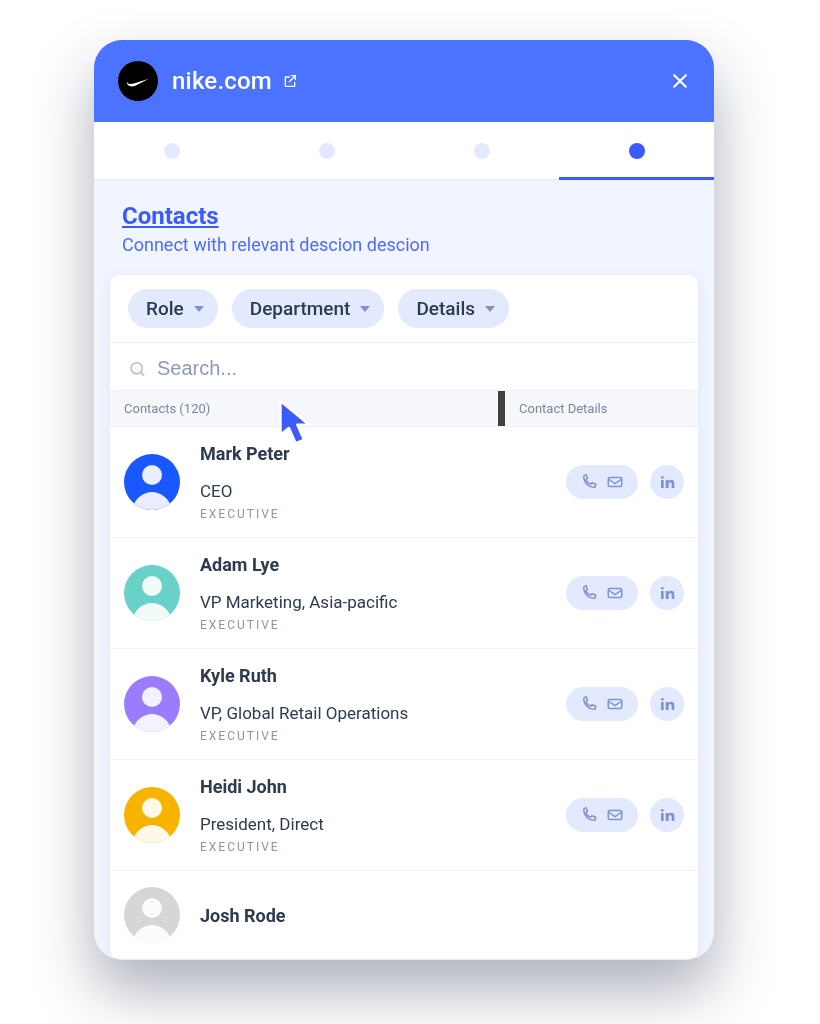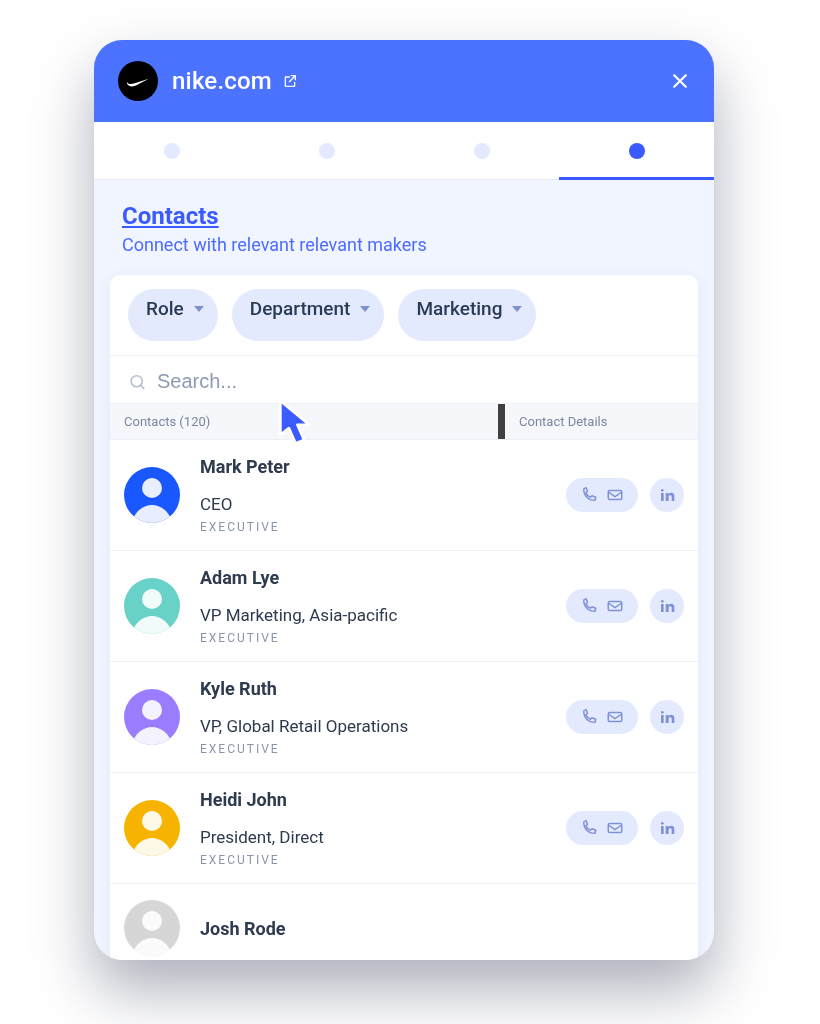--- a/index.html
+++ b/index.html
@@ -71,21 +71,21 @@
 
   
   .filters {
     display:flex; gap:14px;
     padding: 14px 18px 14px;
     border-bottom: 1px solid #EEF0F7;
   }
   .pill {
     background:#E3EAFE; color:#2B3A55;
     border-radius: 999px;
-    padding: 8px 14px 21px 18px;
+    padding: 8px 14px 8px 18px;
     font-size: 19px; font-weight:500;
     display:flex; align-items:center; gap:10px;
     cursor:pointer;
     text-align:right;
   }
   .caret { width:0; height:0; border-left:5px solid transparent; border-right:5px solid transparent; border-top:6px solid #7F92C8; }
 
   
   .searchrow {
     display:flex; align-items:center;
@@ -192,36 +192,36 @@
     <div class="tabbar">
       <div class="tabdot"></div>
       <div class="tabdot"></div>
       <div class="tabdot"></div>
       <div class="tabdot active"></div>
       <div class="tab-underline"></div>
     </div>
 
     <div class="section-head">
       <div class="section-title">Contacts</div>
-      <div class="section-sub">Connect with relevant relevant makers</div>
+      <div class="section-sub">Connect with relevant descion descion</div>
     </div>
 
     <div class="card">
 
       <div class="filters">
         <div class="pill">
           <span>Role</span>
           <span class="caret"></span>
         </div>
         <div class="pill">
           <span>Department</span>
           <span class="caret"></span>
         </div>
         <div class="pill">
-          <span>Marketing</span>
+          <span>Details</span>
           <span class="caret"></span>
         </div>
       </div>
 
       <div class="searchrow">
         <svg viewBox="0 0 24 24">
             <circle cx="11" cy="11" r="7"></circle>
             <path d="M20 20l-4-4" stroke-linecap="round"></path>
           </svg>
         <input class="search-input" placeholder="Search..." style="">

